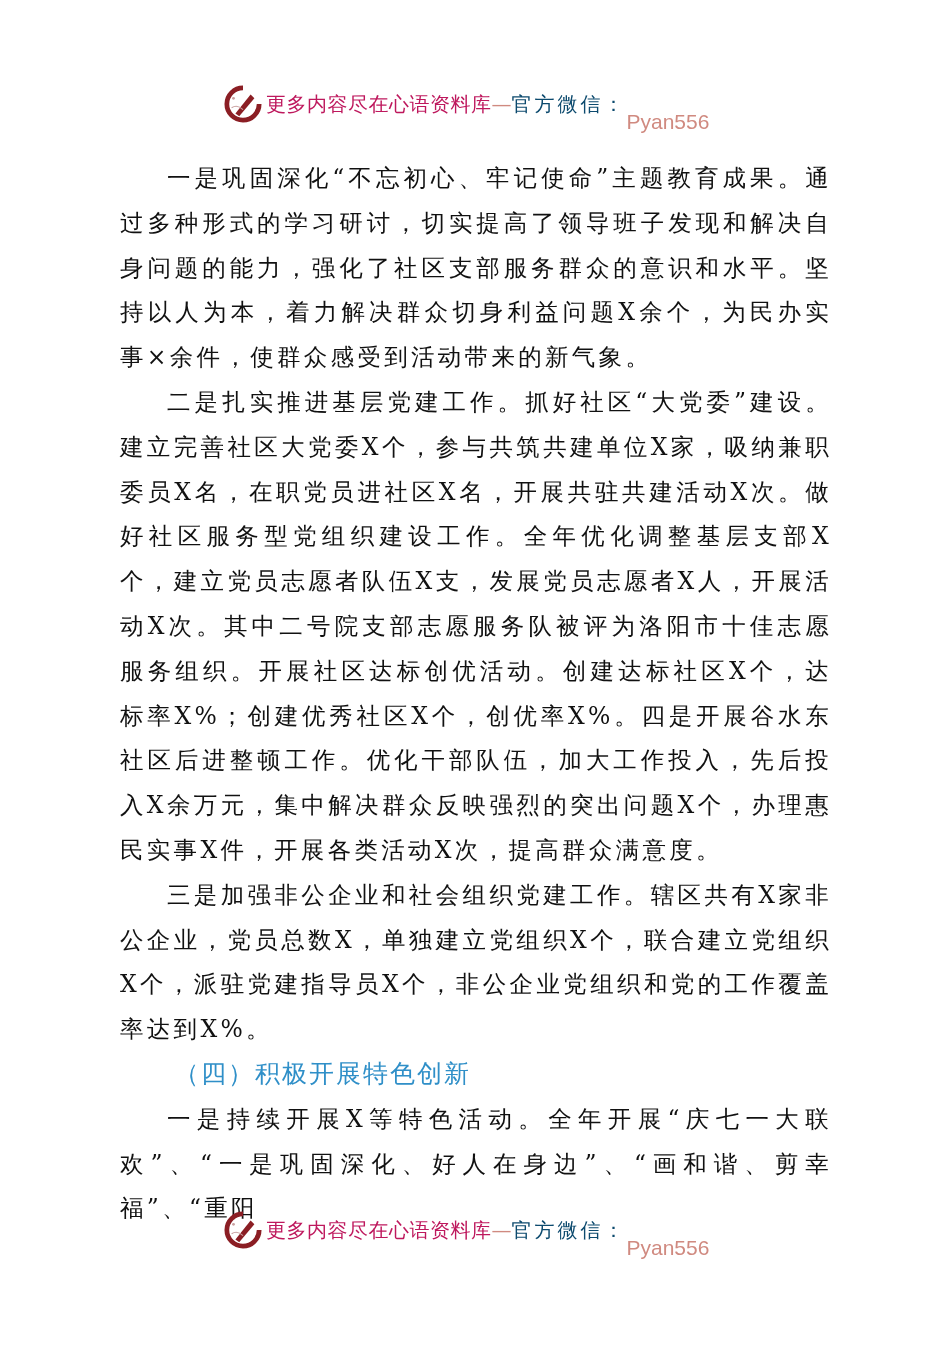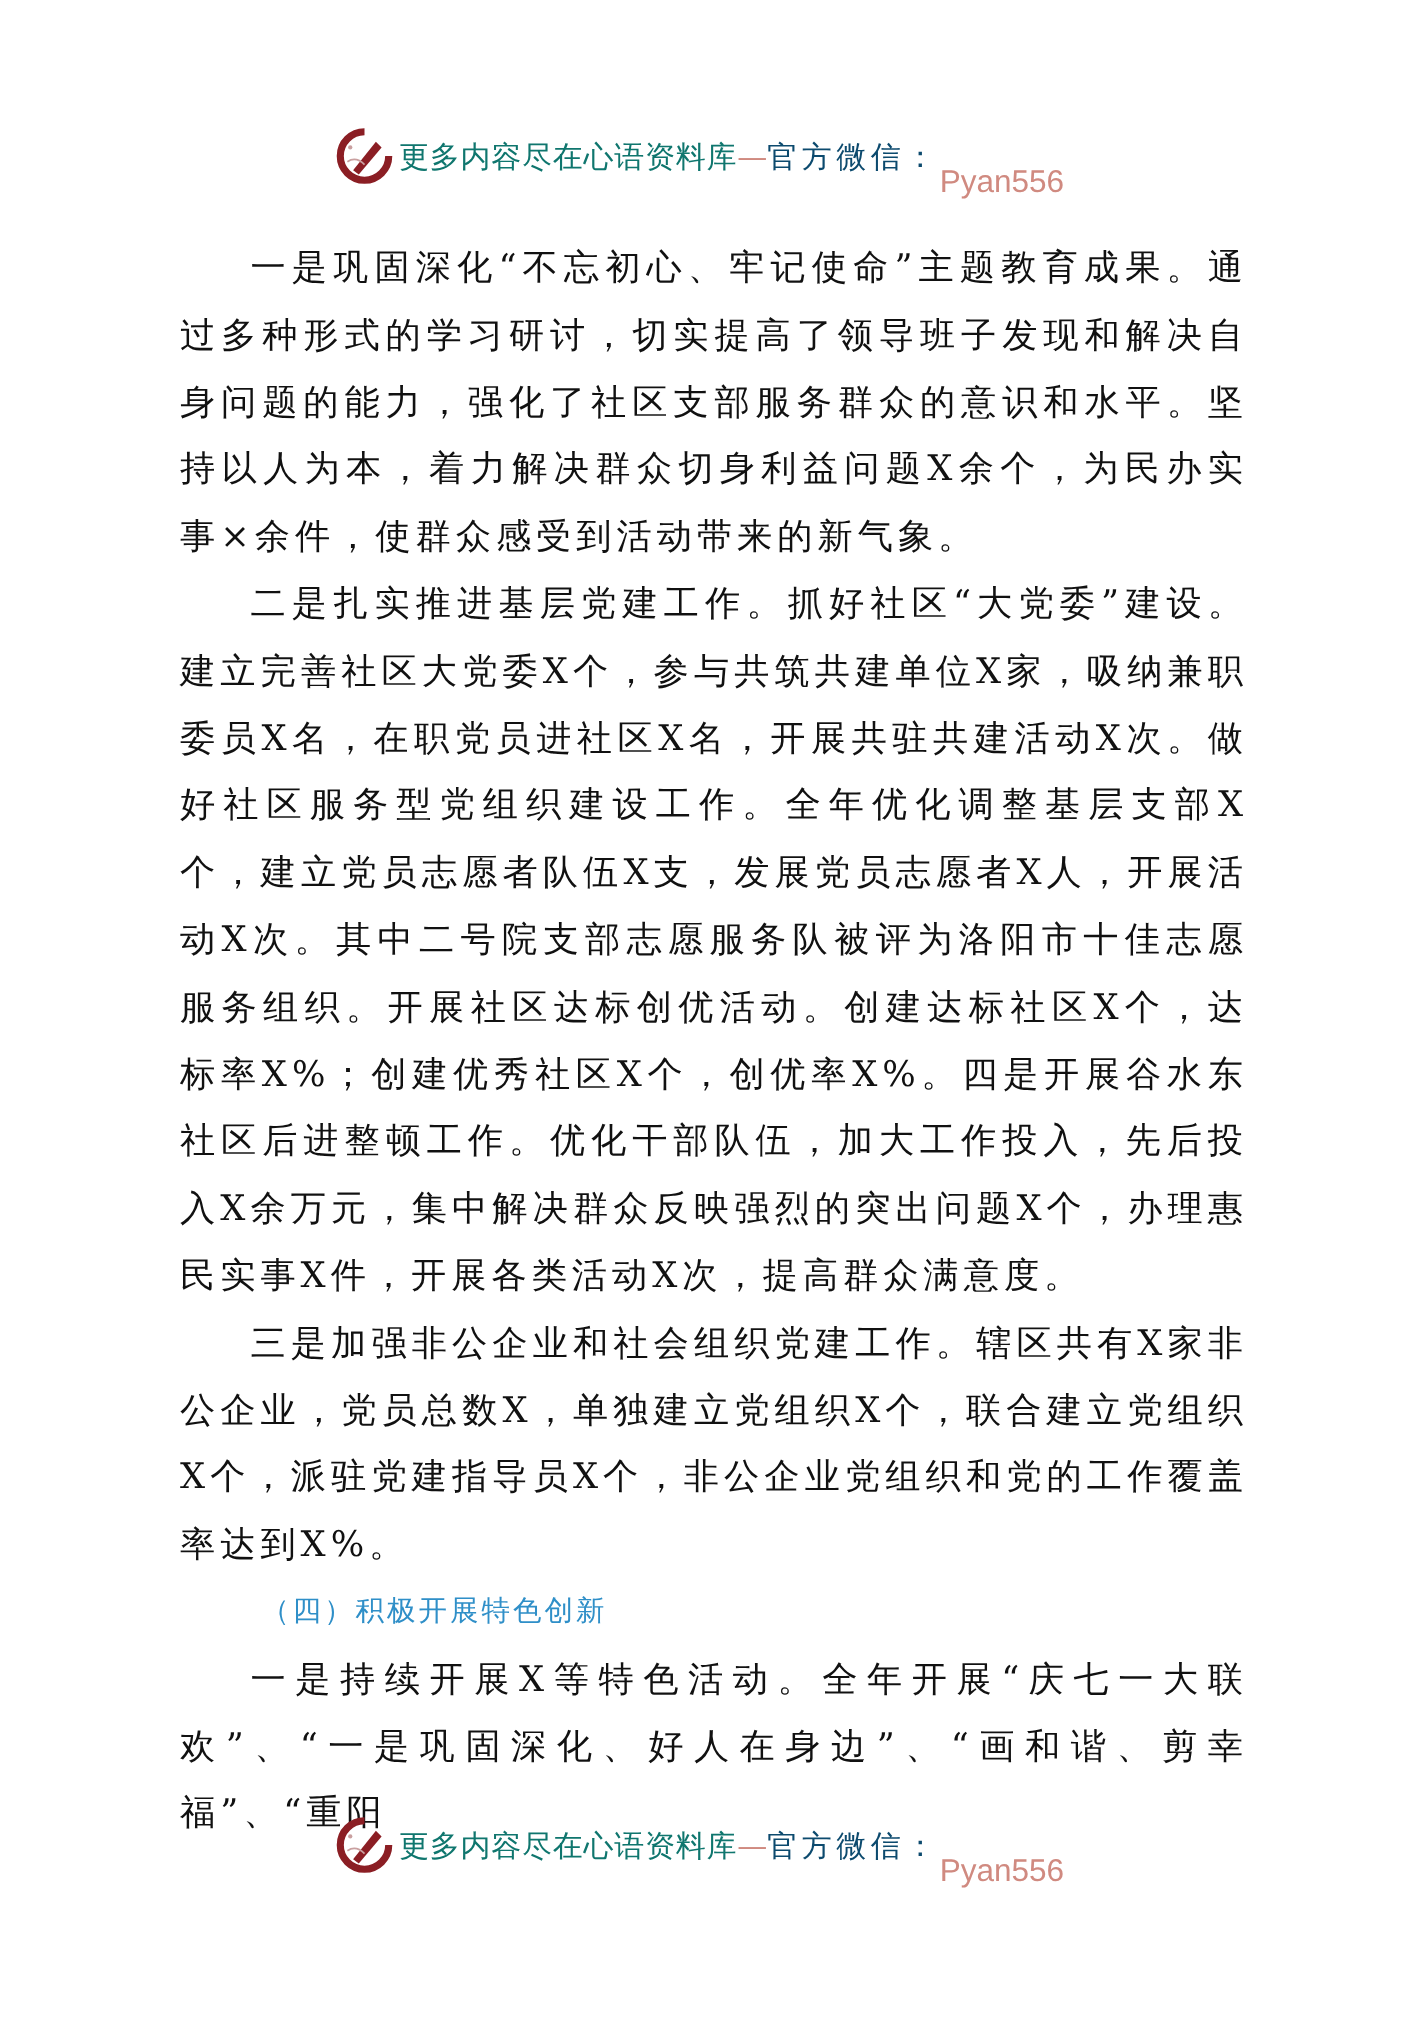--- a/index.html
+++ b/index.html
@@ -26,21 +26,21 @@
       white-space: nowrap;
     }
     .watermark.top { top: 84px; }
     .watermark.bottom { top: 1210px; }
     .wm-logo {
       width: 38px;
       height: 38px;
       margin-right: 4px;
       flex: 0 0 38px;
     }
-    .wm-main { color: #0f766e; letter-spacing: 0.5px; }
+    .wm-main { color: #be185d; letter-spacing: 0.5px; }
     .wm-dash { color: #d08a80; }
     .wm-sub { color: #0c4a6e; letter-spacing: 3px; }
     .wm-id {
       color: #d08a80;
       font-family: "Liberation Sans", "DejaVu Sans", sans-serif;
       font-size: 21px;
       margin-top: 36px;
     }
     .content {
       position: absolute;
@@ -52,21 +52,21 @@
       margin: 0;
       font-size: 23.5px;
       line-height: 44.8px;
       letter-spacing: 3.3px;
       text-align: justify;
       text-align-last: left;
       text-indent: 2em;
     }
     .heading {
       margin: 0;
-      font-size: 19px;
+      font-size: 25px;
       line-height: 44.8px;
       color: #2f8fc8;
       padding-left: 54px;
       letter-spacing: 2px;
       font-family: "DejaVu Sans", "Liberation Sans", sans-serif;
     }
   </style>
 </head>
 <body>
 

